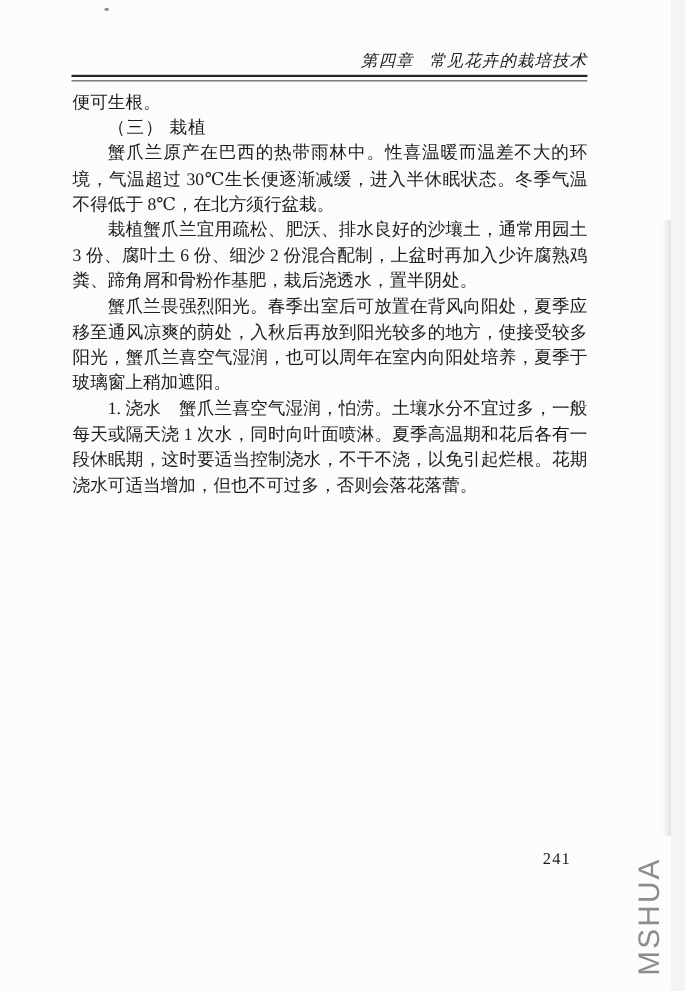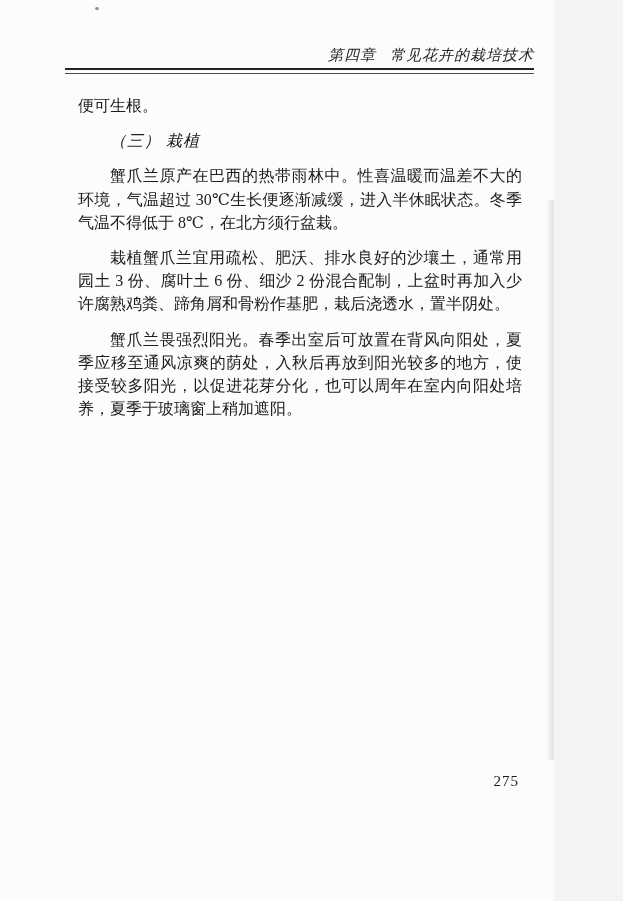--- a/index.html
+++ b/index.html
@@ -3,21 +3,21 @@
 <meta charset="utf-8">
 <style>
   html, body { margin: 0; padding: 0; }
   body {
     width: 623px; height: 901px;
     background: #f4f4f2;
     font-family: "Liberation Serif", "DejaVu Serif", serif;
   }
   .page {
     position: relative;
-    width: 554px; height: 901px;
+    width: 610px; height: 901px;
     background: #fcfcfb;
     overflow: hidden;
     color: #1f1f1f;
   }
   
   .edge-streak {
     position: absolute; right: 0; top: 200px; width: 8px; height: 560px;
     background: linear-gradient(to left, rgba(150,150,148,0.25), rgba(150,150,148,0));
     pointer-events: none;
   }
@@ -45,24 +45,24 @@
 
   .body-text {
     position: absolute;
     top: 82px; left: 66px; width: 468px;
     font-size: 16px;
     line-height: 23.2px;
     text-align: justify;
     text-justify: inter-ideograph;
     color: #1c1c1c;
   }
-  .body-text p { margin: 12px; }
+  .body-text p { margin: 0; }
   .body-text p.plain   { text-indent: 0; }
   .body-text p.indent  { text-indent: 2em; }
-  .body-text p.heading { text-indent: 2em; font-style: italic; letter-spacing: 1px; }
+  .body-text p.heading { text-indent: 2em; letter-spacing: 1px; }
 
   .page-number {
     position: absolute;
     top: 773px; left: 66px; width: 453px;
     text-align: right;
     font-size: 15px;
     letter-spacing: 1px;
     color: #1c1c1c;
   }
 
@@ -95,20 +95,21 @@
     <span class="chapter">第四章</span><span class="title">常见花卉的栽培技术</span>
   </div>
 
   <div class="header-rule"></div>
 
   <div class="body-text">
       <p class="plain">便可生根。</p>
       <p class="heading">（三） 栽植</p>
       <p class="indent">蟹爪兰原产在巴西的热带雨林中。性喜温暖而温差不大的环境，气温超过 30℃生长便逐渐减缓，进入半休眠状态。冬季气温不得低于 8℃，在北方须行盆栽。</p>
       <p class="indent">栽植蟹爪兰宜用疏松、肥沃、排水良好的沙壤土，通常用园土 3 份、腐叶土 6 份、细沙 2 份混合配制，上盆时再加入少许腐熟鸡粪、蹄角屑和骨粉作基肥，栽后浇透水，置半阴处。</p>
-      <p class="indent">蟹爪兰畏强烈阳光。春季出室后可放置在背风向阳处，夏季应移至通风凉爽的荫处，入秋后再放到阳光较多的地方，使接受较多阳光，以促进花芽分化，也可以周年在室内向阳处培养，夏季于玻璃窗上稍加遮阳。</p>
+      <p class="indent">蟹爪兰畏强烈阳光。春季出室后可放置在背风向阳处，夏季应移至通风凉爽的荫处，入秋后再放到阳光较多的地方，使接受较多阳光，蟹爪兰喜空气湿润，也可以周年在室内向阳处培养，夏季于玻璃窗上稍加遮阳。</p>
+      <p class="indent">1. 浇水　蟹爪兰喜空气湿润，怕涝。土壤水分不宜过多，一般每天或隔天浇 1 次水，同时向叶面喷淋。夏季高温期和花后各有一段休眠期，这时要适当控制浇水，不干不浇，以免引起烂根。花期浇水可适当增加，但也不可过多，否则会落花落蕾。</p>
     </div>
 
-  <div class="page-number">275</div>
+  <div class="page-number">241</div>
 
   <div class="watermark">MSHUA</div>
 
 </div>
 
 </body></html>

